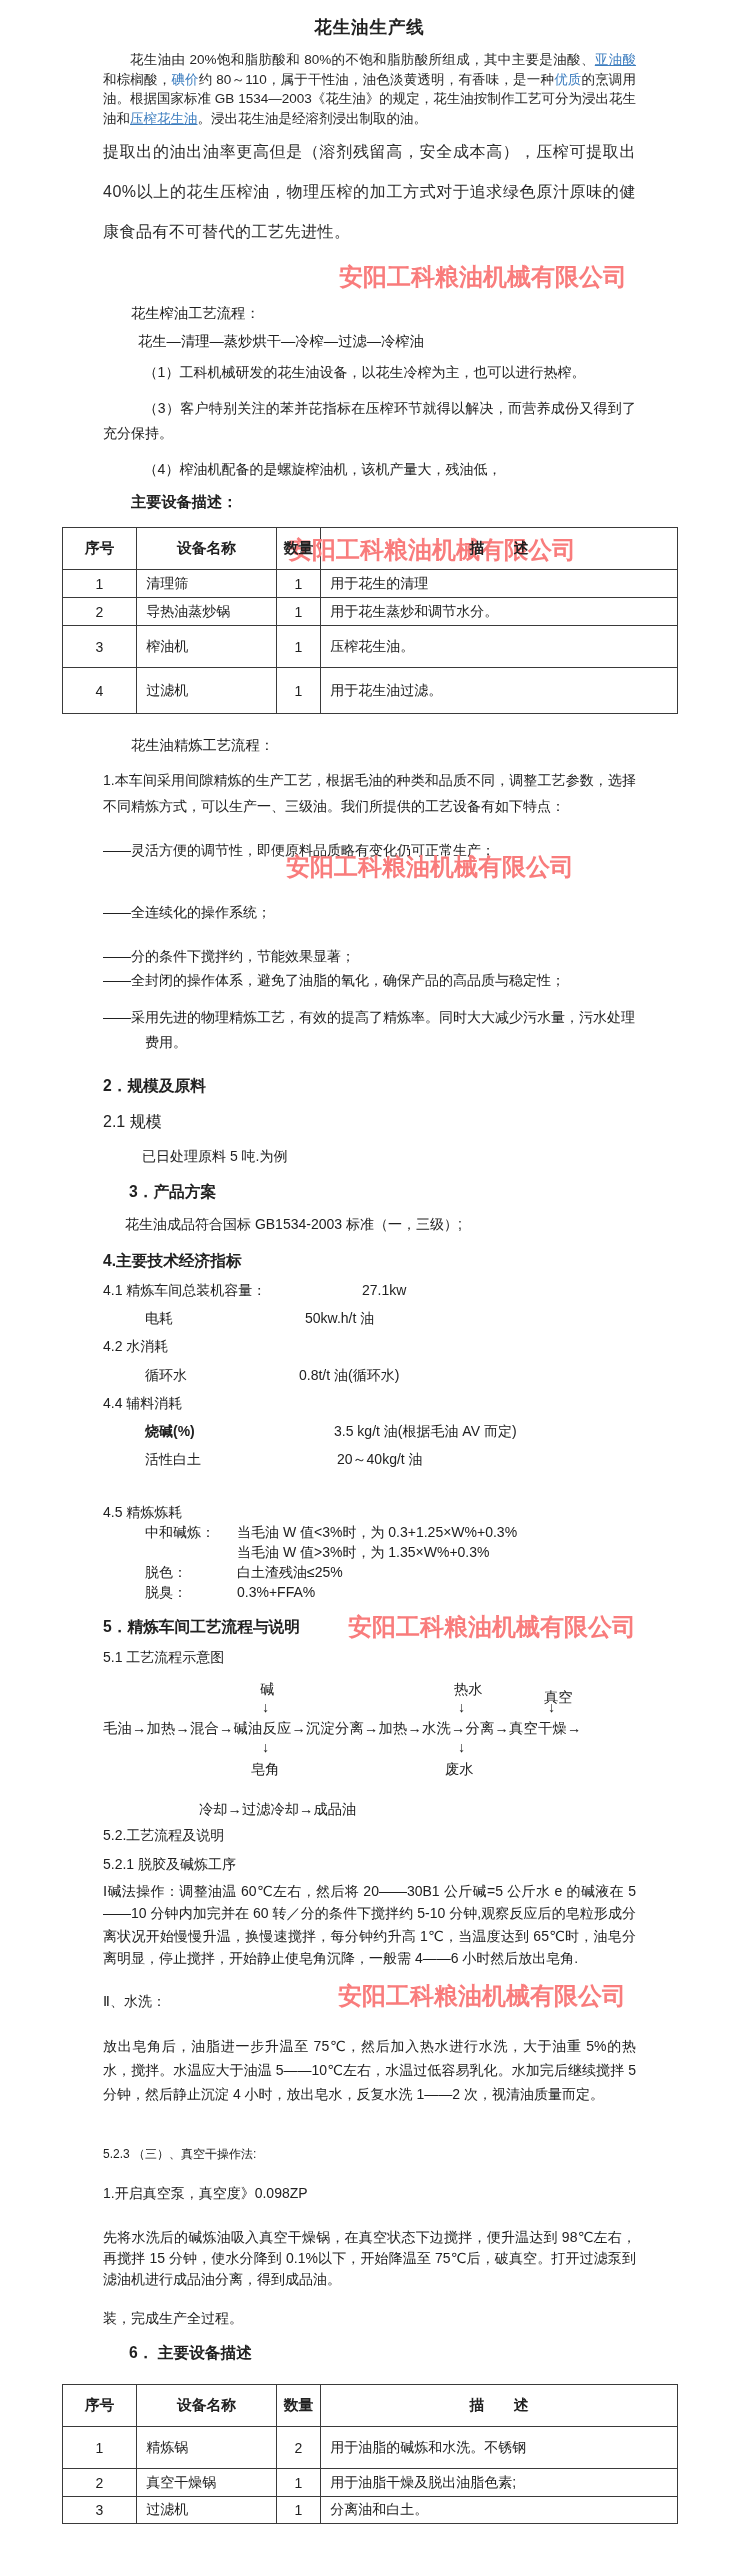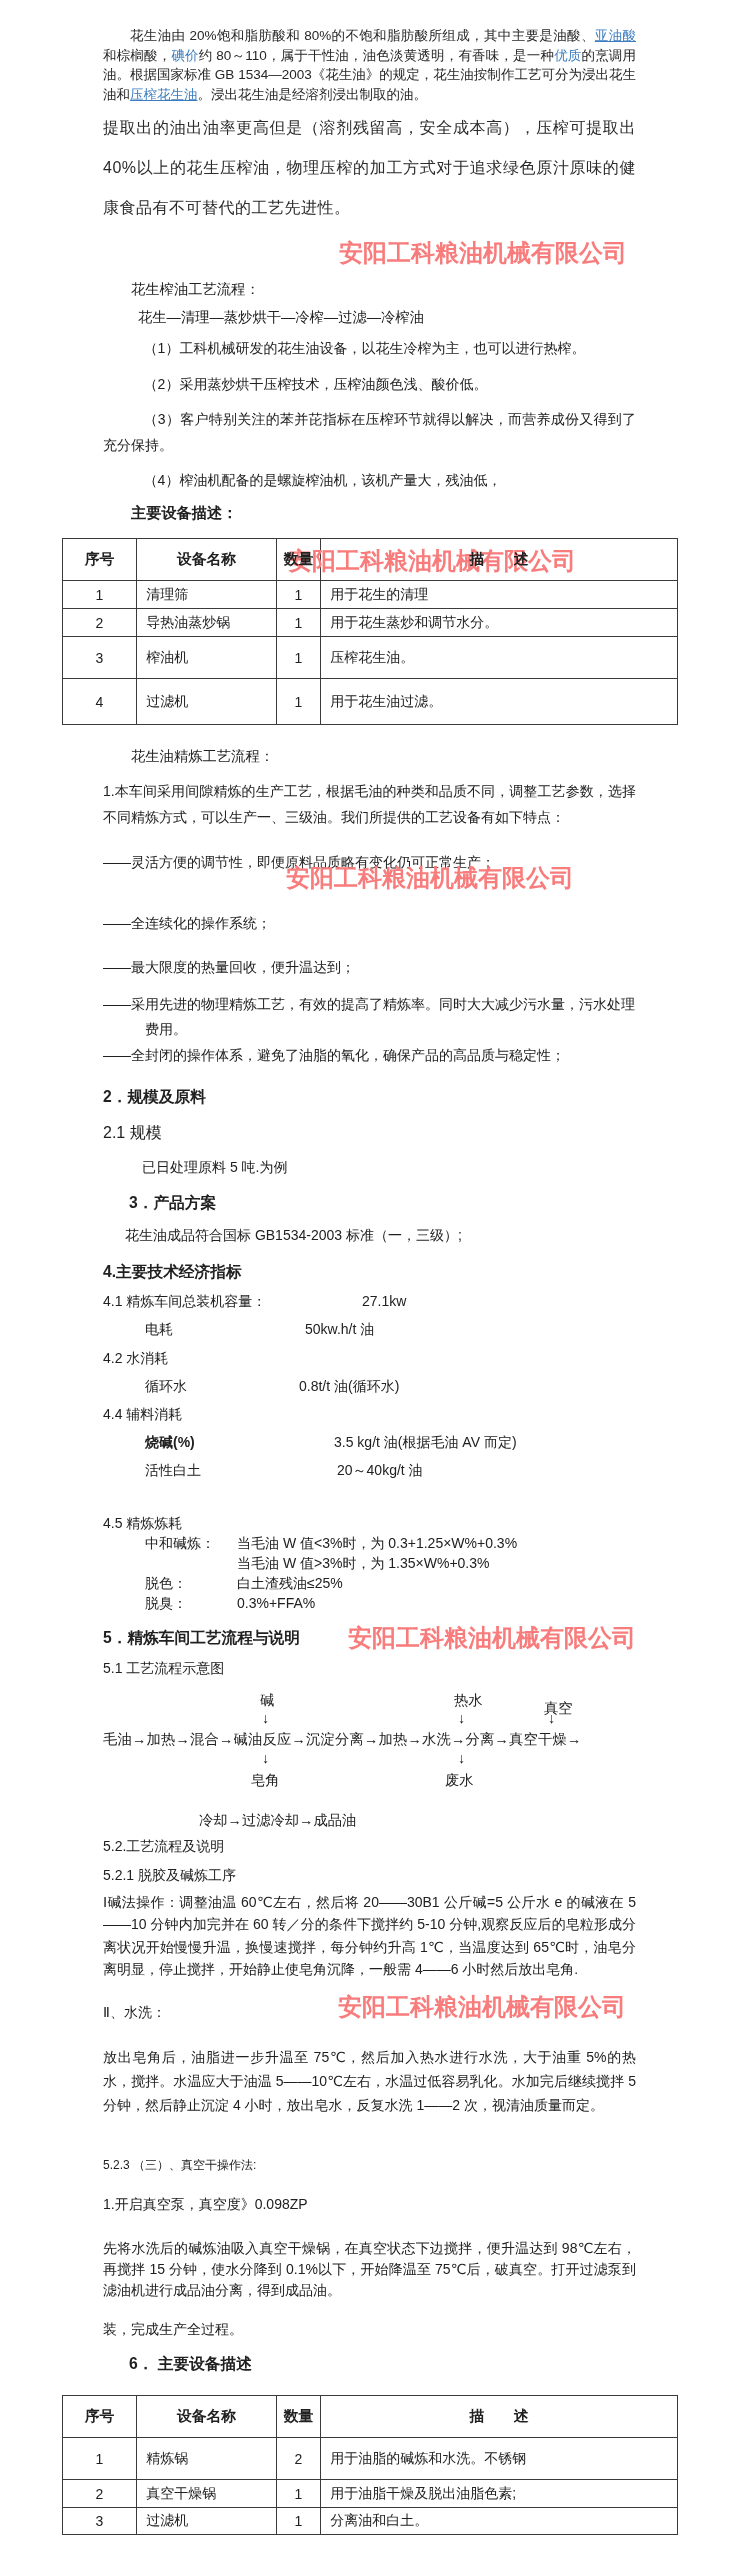--- a/index.html
+++ b/index.html
@@ -119,31 +119,31 @@
   .sec523-tail { margin-top:20.3px; font-size:14px; }
   .sec6-h { margin:14.8px 0 0 26px; }
   .t2-wrap { margin-top:20.3px; }
 </style>
 </head>
 <body>
 
 <div class="page">
   <div class="content">
 
+    <h1 class="title">花生油生产线</h1>
 
     <p class="intro"><span>花生油由 20%饱和脂肪酸和 80%的不饱和脂肪酸所组成，其中主要是油酸、</span><a class="lnk u">亚油酸</a><span>和棕榈酸，</span><a class="lnk">碘价</a><span>约 80～110，属于干性油，油色淡黄透明，有香味，是一种</span><a class="lnk">优质</a><span>的烹调用油。根据国家标准 GB 1534—2003《花生油》的规定，花生油按制作工艺可分为浸出花生油和</span><a class="lnk u">压榨花生油</a><span>。浸出花生油是经溶剂浸出制取的油。</span></p>
 
     <p class="press-note">提取出的油出油率更高但是（溶剂残留高，安全成本高），压榨可提取出 40%以上的花生压榨油，物理压榨的加工方式对于追求绿色原汁原味的健康食品有不可替代的工艺先进性。</p>
 
     <div class="wm wm1">安阳工科粮油机械有限公司</div>
 
     <div class="pf-title">花生榨油工艺流程：</div>
     <div class="pf-flow">花生—清理—蒸炒烘干—冷榨—过滤—冷榨油</div>
     <p class="pf-point">（1）工科机械研发的花生油设备，以花生冷榨为主，也可以进行热榨。</p>
-    <p class="pf-point">（2）采用蒸炒烘干压榨技术，压榨油颜色浅、酸价低。</p>
     <p class="pf-point">（3）客户特别关注的苯并芘指标在压榨环节就得以解决，而营养成份又得到了充分保持。</p>
     <p class="pf-point">（4）榨油机配备的是螺旋榨油机，该机产量大，残油低，</p>
     <div class="equip-heading">主要设备描述：</div>
 
     <div class="tbl-wrap" style="margin-top:14.8px;">
       <div class="wm wm2">安阳工科粮油机械有限公司</div>
       <table class="t t1">
         <colgroup>
             <col class="c1">
             <col class="c2">
@@ -187,23 +187,23 @@
       </table>
     </div>
 
     <div class="refine-title">花生油精炼工艺流程：</div>
     <p class="refine-intro">1.本车间采用间隙精炼的生产工艺，根据毛油的种类和品质不同，调整工艺参数，选择不同精炼方式，可以生产一、三级油。我们所提供的工艺设备有如下特点：</p>
 
     <div class="features">
       <p class="feature f1">——灵活方便的调节性，即便原料品质略有变化仍可正常生产；</p>
       <div class="wm wm3">安阳工科粮油机械有限公司</div>
       <p class="feature f2">——全连续化的操作系统；</p>
-      <p class="feature f3">——最大限度的热量回收，便升温达到；</p>
+      <p class="feature f3">——分的条件下搅拌约，节能效果显著；</p>
+      <p class="feature f4">——全封闭的操作体系，避免了油脂的氧化，确保产品的高品质与稳定性；</p>
       <p class="feature f5">——采用先进的物理精炼工艺，有效的提高了精炼率。同时大大减少污水量，污水处理费用。</p>
-      <p class="feature f4">——全封闭的操作体系，避免了油脂的氧化，确保产品的高品质与稳定性；</p>
     </div>
 
     <div class="h-bold sec2-h">2．规模及原料</div>
     <div class="sec2-sub">2.1 规模</div>
     <div class="sec2-txt">已日处理原料 5 吨.为例</div>
 
     <div class="h-bold sec3-h">3．产品方案</div>
     <div class="sec3-txt">花生油成品符合国标 GB1534-2003 标准（一，三级）;</div>
 
     <div class="h-bold sec4-h">4.主要技术经济指标</div>

